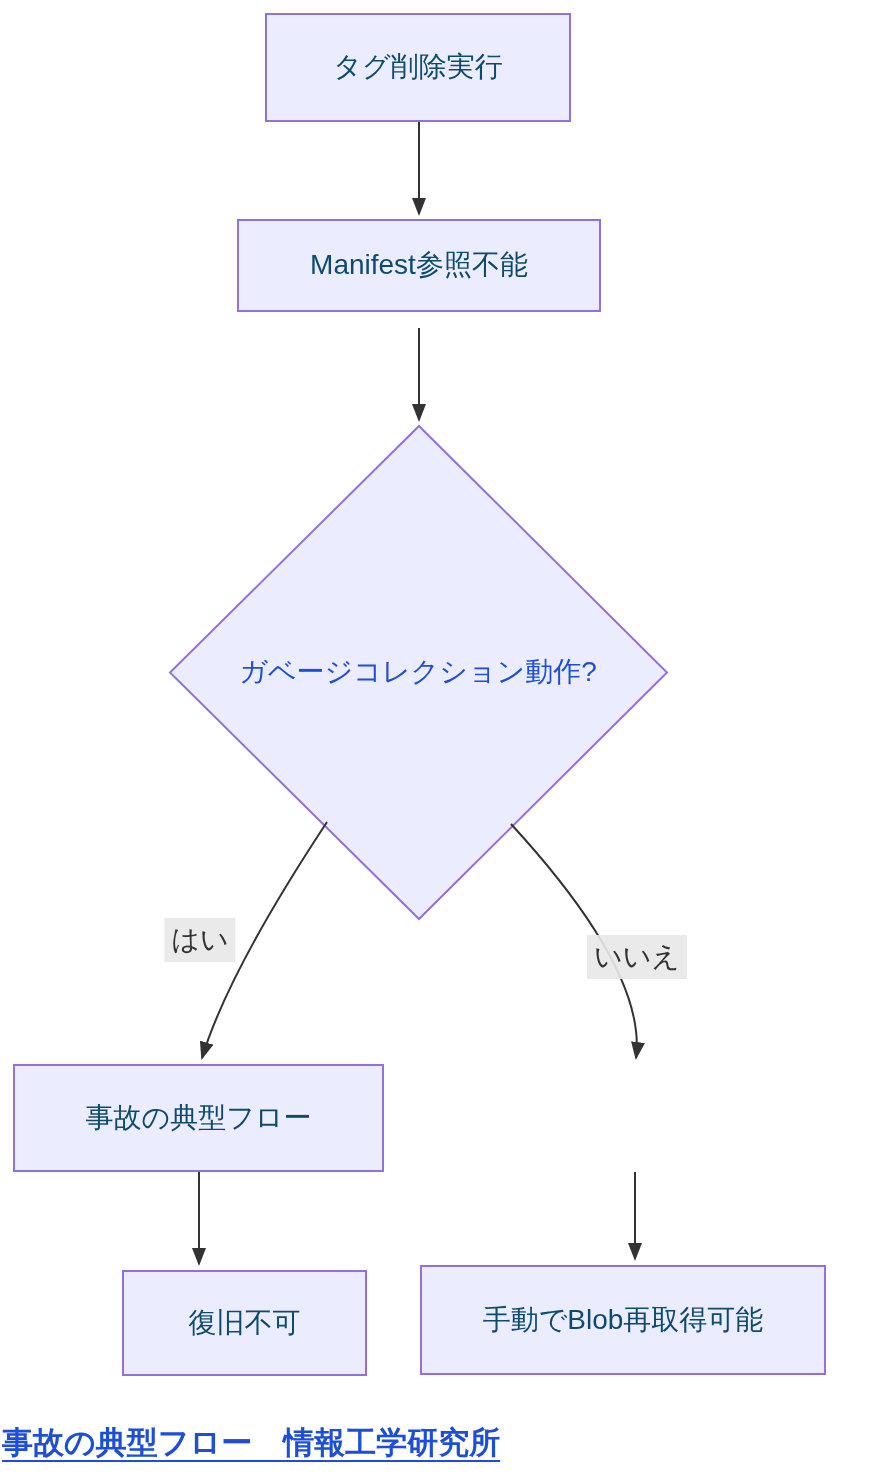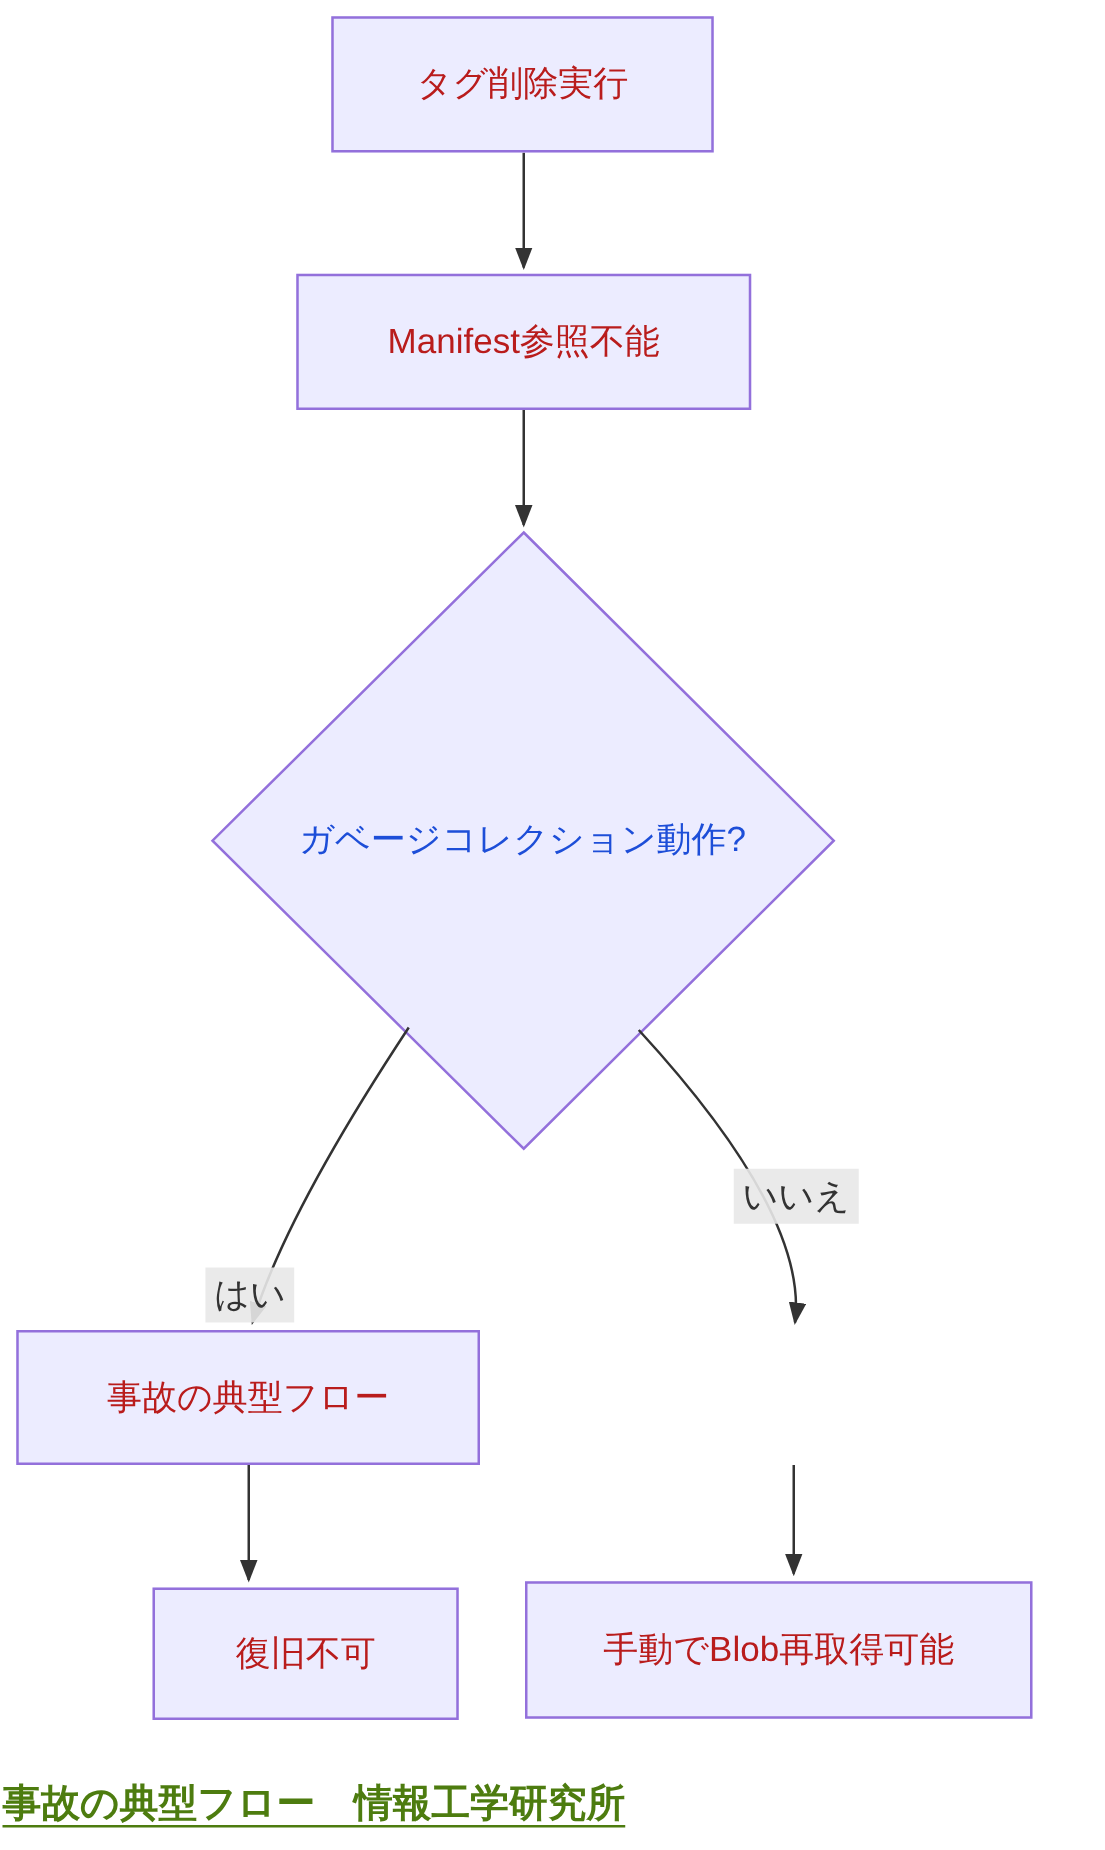--- a/index.html
+++ b/index.html
@@ -31,21 +31,21 @@
     stroke-width: 2px;
   }
   .node {
     position: absolute;
     box-sizing: border-box;
     background: #ECECFF;
     border: 2px solid #9370DB;
     display: flex;
     align-items: center;
     justify-content: center;
-    color: #b91c1c;
+    color: #0c4a6e;
     font-size: 28px;
     line-height: 1.3;
   }
   .diamond-label {
     position: absolute;
     background: transparent;
     display: flex;
     align-items: center;
     justify-content: center;
     text-align: center;
@@ -58,21 +58,21 @@
     background: rgba(232, 232, 232, 0.9);
     color: #333333;
     font-size: 28px;
     padding: 3px 7px;
     white-space: nowrap;
   }
   .caption {
     position: absolute;
     left: 2px;
     top: 1422px;
-    color: #4d7c0f;
+    color: #1d4ed8;
     font-size: 31px;
     font-weight: bold;
     text-decoration: underline;
     text-underline-offset: 7px;
     text-decoration-thickness: 2px;
     white-space: pre;
   }
 </style>
 </head>
 <body>
@@ -93,29 +93,29 @@
     <path class="edge-path" d="M327,822 Q228,972 202,1058" marker-end="url(#arrow)"></path>
     <path class="edge-path" d="M511,824 Q647,972 636,1058" marker-end="url(#arrow)"></path>
     <path class="edge-path" d="M199,1172 L199,1264" marker-end="url(#arrow)"></path>
     <path class="edge-path" d="M635,1172 L635,1259" marker-end="url(#arrow)"></path>
   </svg>
 
   <div class="node" style="left:265px; top:13px; width:306px; height:109px;">
     <span>タグ削除実行</span>
   </div>
 
-  <div class="node" style="left:237px; top:219px; width:364px; height:109px;">
+  <div class="node" style="left:237px; top:219px; width:364px; height:93px;">
     <span>Manifest参照不能</span>
   </div>
 
   <div class="diamond-label" style="left:168px; top:642px; width:500px; height:60px;">
     <span>ガベージコレクション動作?</span>
   </div>
 
-  <div class="edge-label" style="left:200px; top:1036px;">
+  <div class="edge-label" style="left:200px; top:940px;">
     <span>はい</span>
   </div>
 
   <div class="edge-label" style="left:637px; top:957px;">
     <span>いいえ</span>
   </div>
 
   <div class="node" style="left:13px; top:1064px; width:371px; height:108px;">
     <span>事故の典型フロー</span>
   </div>

